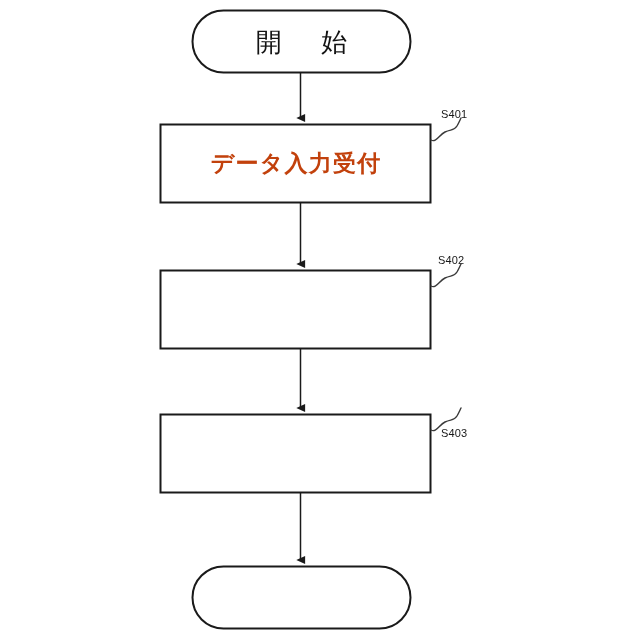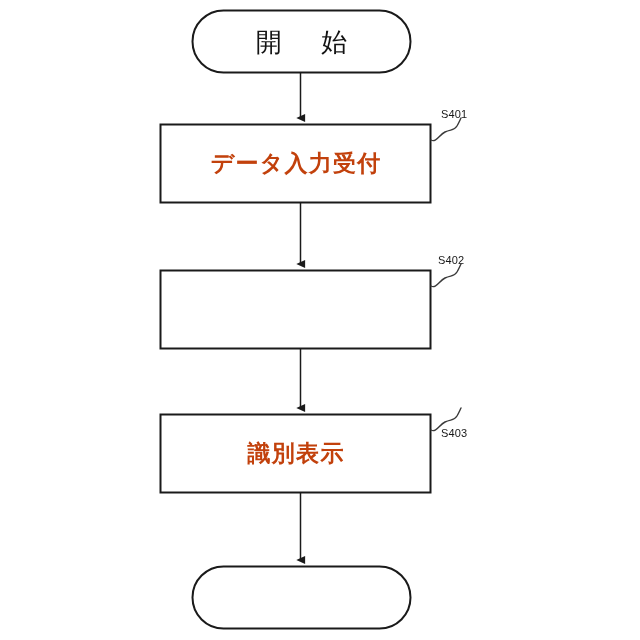--- a/index.html
+++ b/index.html
@@ -96,21 +96,20 @@
     <line x1="300.5" y1="492.5" x2="300.5" y2="560" stroke="#1a1a1a" stroke-width="1.5" marker-end="url(#arrowhead)"></line>
 
     <rect x="192.5" y="566.5" width="218" height="62" rx="31" ry="31" fill="#ffffff" stroke="#1a1a1a" stroke-width="2"></rect>
   </svg>
 
   <div class="node-label terminator-text" style="left:192px; top:10px; width:219px; height:63px;">開  始</div>
 
   <div class="node-label process-text" style="left:160px; top:124px; width:271px; height:79px;">データ入力受付</div>
 
 
-  <div class="node-label process-text" style="left:160px; top:414px; width:271px; height:79px;">識別表示</div>
 
 
   <div class="step-tag" style="left:441px; top:108px;">S401</div>
 
   <div class="step-tag" style="left:438px; top:254px;">S402</div>
 
   <div class="step-tag" style="left:441px; top:398px;margin-top:29px;">S403</div>
 
 </div>
 

